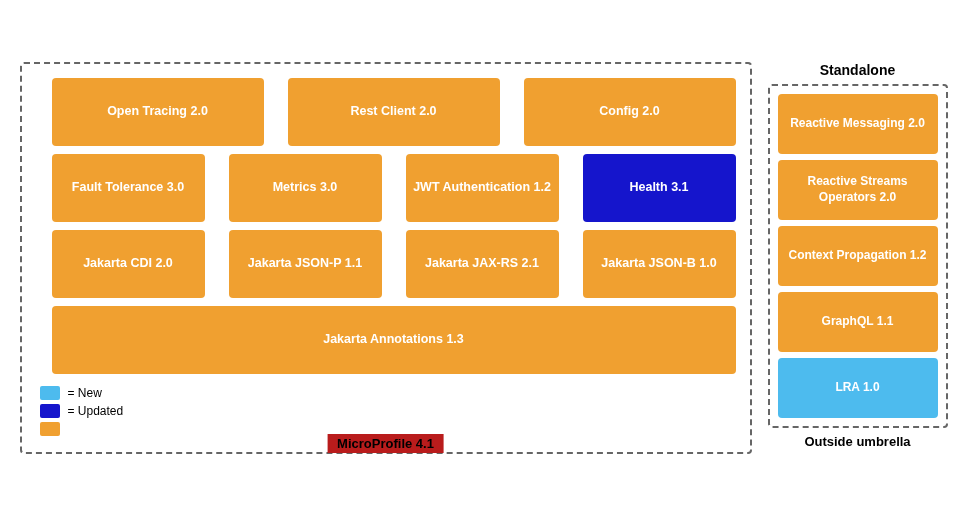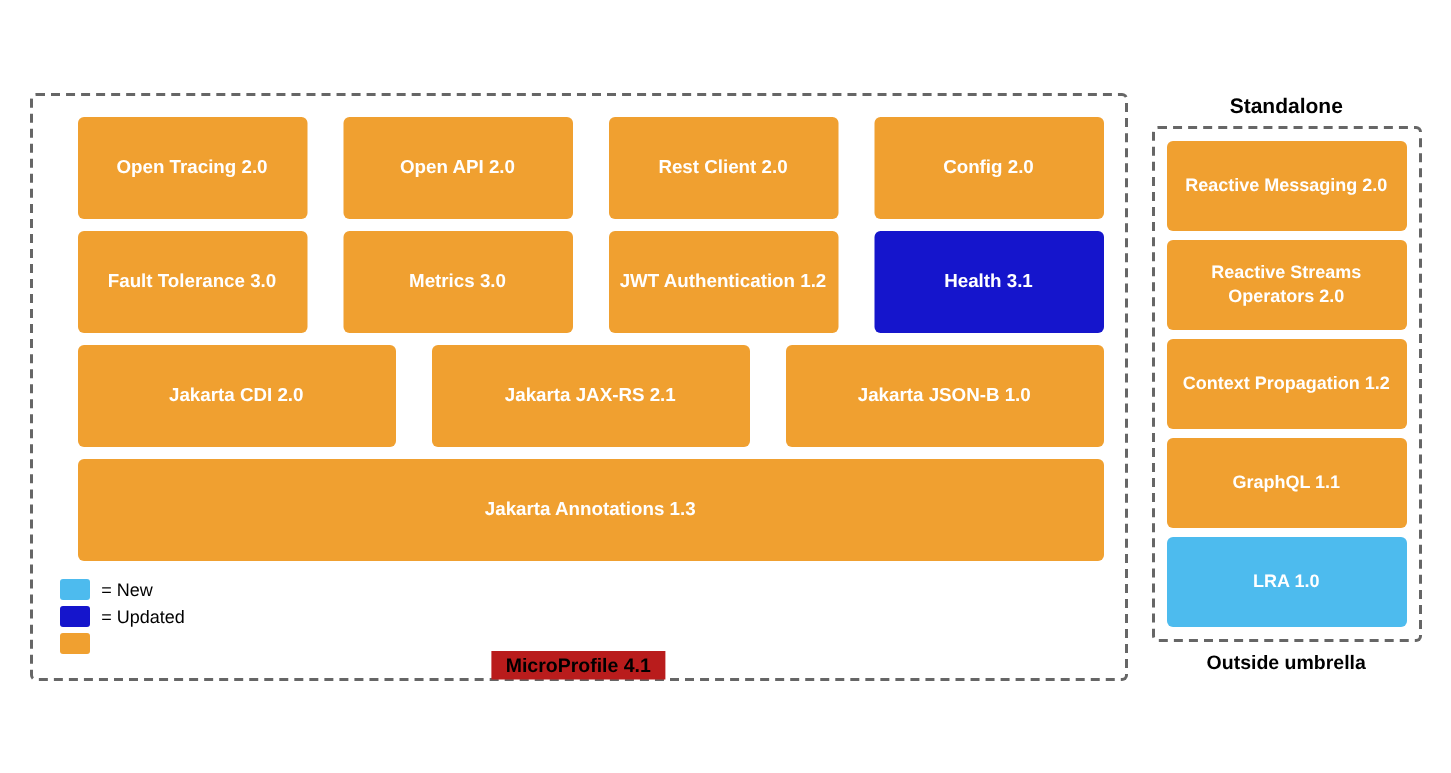--- a/index.html
+++ b/index.html
@@ -152,34 +152,34 @@
 </head>
 <body>
 
 <div class="outer-container">
 
   <div class="microprofile-section">
     <div class="grid-rows">
 
       <div class="grid-row">
         <div class="cell cell-orange">Open Tracing 2.0</div>
-        <div class="cell cell-orange">Open API 2.0</div>
         <div class="cell cell-orange">Rest Client 2.0</div>
         <div class="cell cell-orange">Config 2.0</div>
       </div>
 
       <div class="grid-row">
         <div class="cell cell-orange">Fault Tolerance 3.0</div>
         <div class="cell cell-orange">Metrics 3.0</div>
         <div class="cell cell-orange">JWT Authentication 1.2</div>
         <div class="cell cell-blue">Health 3.1</div>
       </div>
 
       <div class="grid-row">
         <div class="cell cell-orange">Jakarta CDI 2.0</div>
+        <div class="cell cell-orange">Jakarta JSON-P 1.1</div>
         <div class="cell cell-orange">Jakarta JAX-RS 2.1</div>
         <div class="cell cell-orange">Jakarta JSON-B 1.0</div>
       </div>
 
       <div class="center-cell-row">
         <div class="cell cell-orange center-cell">Jakarta Annotations 1.3</div>
       </div>
     </div>
 
     <div class="legend">

